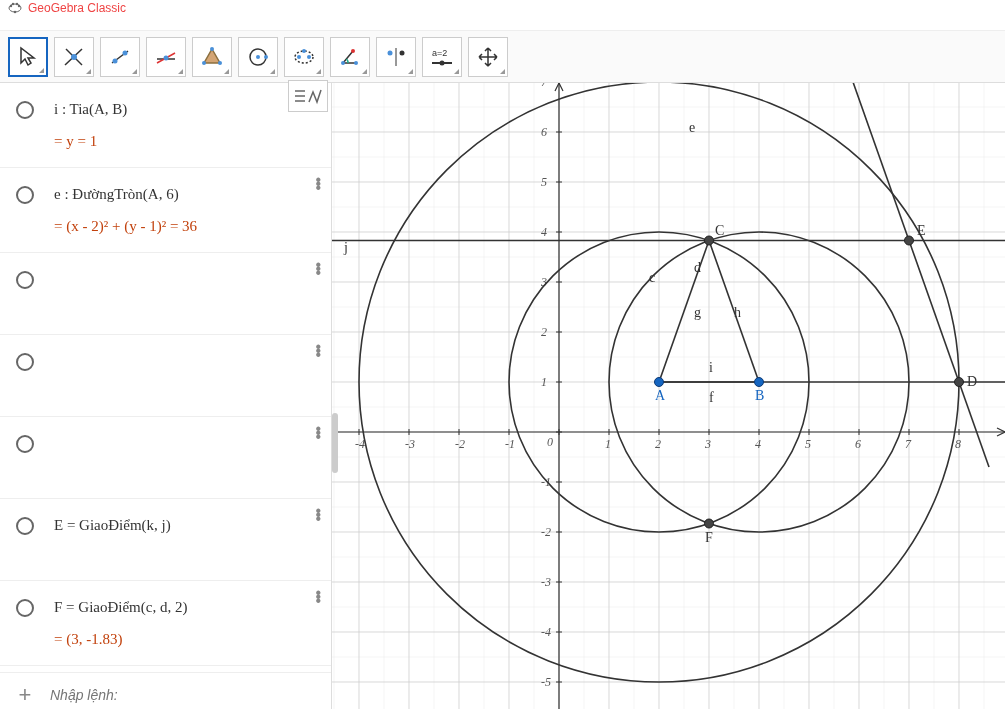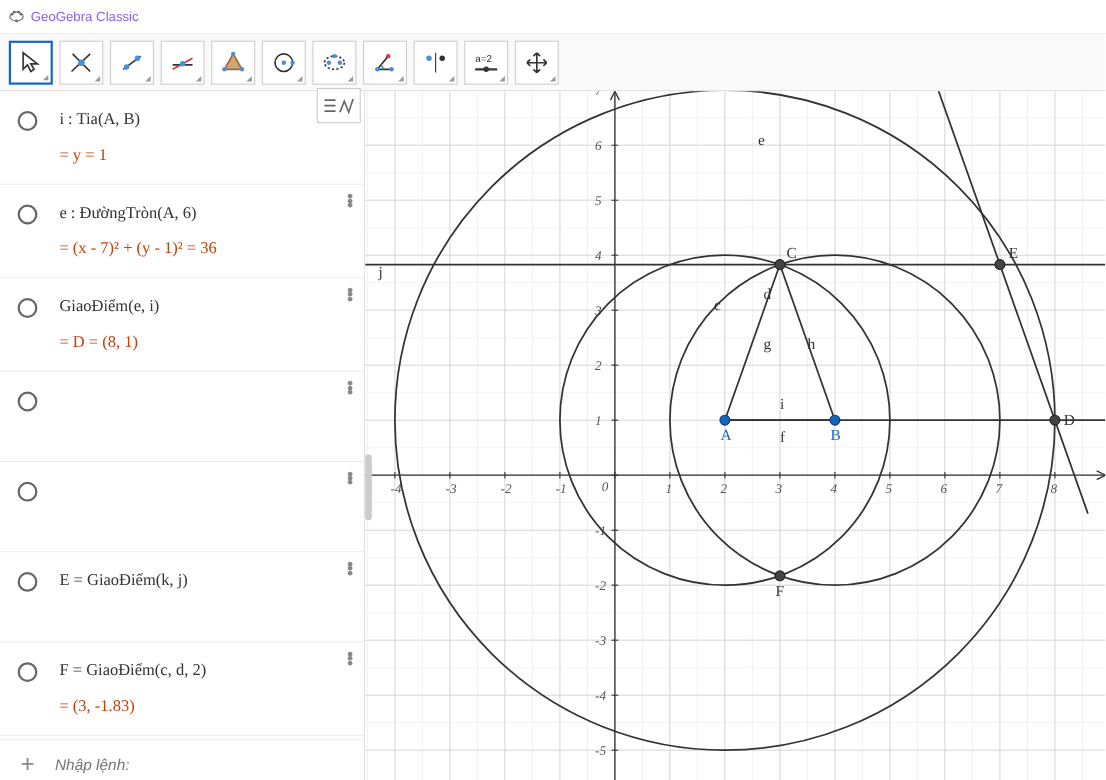--- a/index.html
+++ b/index.html
@@ -1,17 +1,17 @@
 <!DOCTYPE html>
 <html><head>
 <meta charset="utf-8">
 <style>
 * { box-sizing: border-box; margin: 0; padding: 0; }
 body { font-family: Arial, sans-serif; font-size: 13px; color: #333; background: #fff; width: 1005px; height: 709px; overflow: hidden; }
-.titlebar { display: flex; align-items: center; height: 24px; padding: 15px 8px; font-size: 12px; color: #8b5cf6; border-bottom: 1px solid #eee; }
+.titlebar { display: flex; align-items: flex-end; height: 24px; padding: 15px 8px; font-size: 12px; color: #ef4444; border-bottom: 1px solid #eee; }
 .titlebar .logo { width: 14px; height: 14px; margin-right: 6px; display: inline-flex; align-items: center; justify-content: center; }
 .toolbar { display: flex; align-items: center; height: 52px; padding: 4px 8px; gap: 6px; border-bottom: 1px solid #ddd; background: #fafafa; }
 .tool-btn { width: 40px; height: 40px; border: 1px solid #ccc; background: #fff; display: flex; align-items: center; justify-content: center; cursor: pointer; position: relative; }
 .tool-btn.active { border: 2px solid #1565c0; }
 .tool-btn::after { content: ""; position: absolute; bottom: 2px; right: 2px; border-left: 5px solid transparent; border-bottom: 5px solid #999; }
 .main { display: flex; height: 633px; }
 .sidebar { width: 332px; border-right: 1px solid #ddd; display: flex; flex-direction: column; background: #fff; }
 .algebra-list { flex: 1; overflow-y: auto; }
 .algebra-item { display: flex; align-items: flex-start; border-bottom: 1px solid #eee; min-height: 82px; position: relative; }
 .item-bullet { width: 50px; display: flex; align-items: center; justify-content: center; padding-top: 18px; }
@@ -156,35 +156,31 @@
             <div class="def">i : Tia(A, B)</div>
             <div class="val">=  y = 1</div>
           </div>
       </div>
       <div class="algebra-item">
         <div class="item-bullet">
             <div class="bullet-circle"></div>
           </div>
         <div class="item-content">
             <div class="def">e : ĐườngTròn(A, 6)</div>
-            <div class="val">=  (x - 7)² + (y - 1)² = 36</div>
-          </div>
-        <div class="item-menu">
-            <span>•</span>
-            <span>•</span>
-            <span>•</span>
-          </div>
-      </div>
-      <div class="algebra-item">
-        <div class="item-bullet">
-            <div class="bullet-circle"></div>
-          </div>
-        <div class="item-content">
-            <div class="def">GiaoĐiểm(e, i)</div>
-            <div class="val">=  D = (8, 1)</div>
+            <div class="val">=  (x - 2)² + (y - 1)² = 36</div>
+          </div>
+        <div class="item-menu">
+            <span>•</span>
+            <span>•</span>
+            <span>•</span>
+          </div>
+      </div>
+      <div class="algebra-item">
+        <div class="item-bullet">
+            <div class="bullet-circle"></div>
           </div>
         <div class="item-menu">
             <span>•</span>
             <span>•</span>
             <span>•</span>
           </div>
       </div>
       <div class="algebra-item">
         <div class="item-bullet">
             <div class="bullet-circle"></div>

